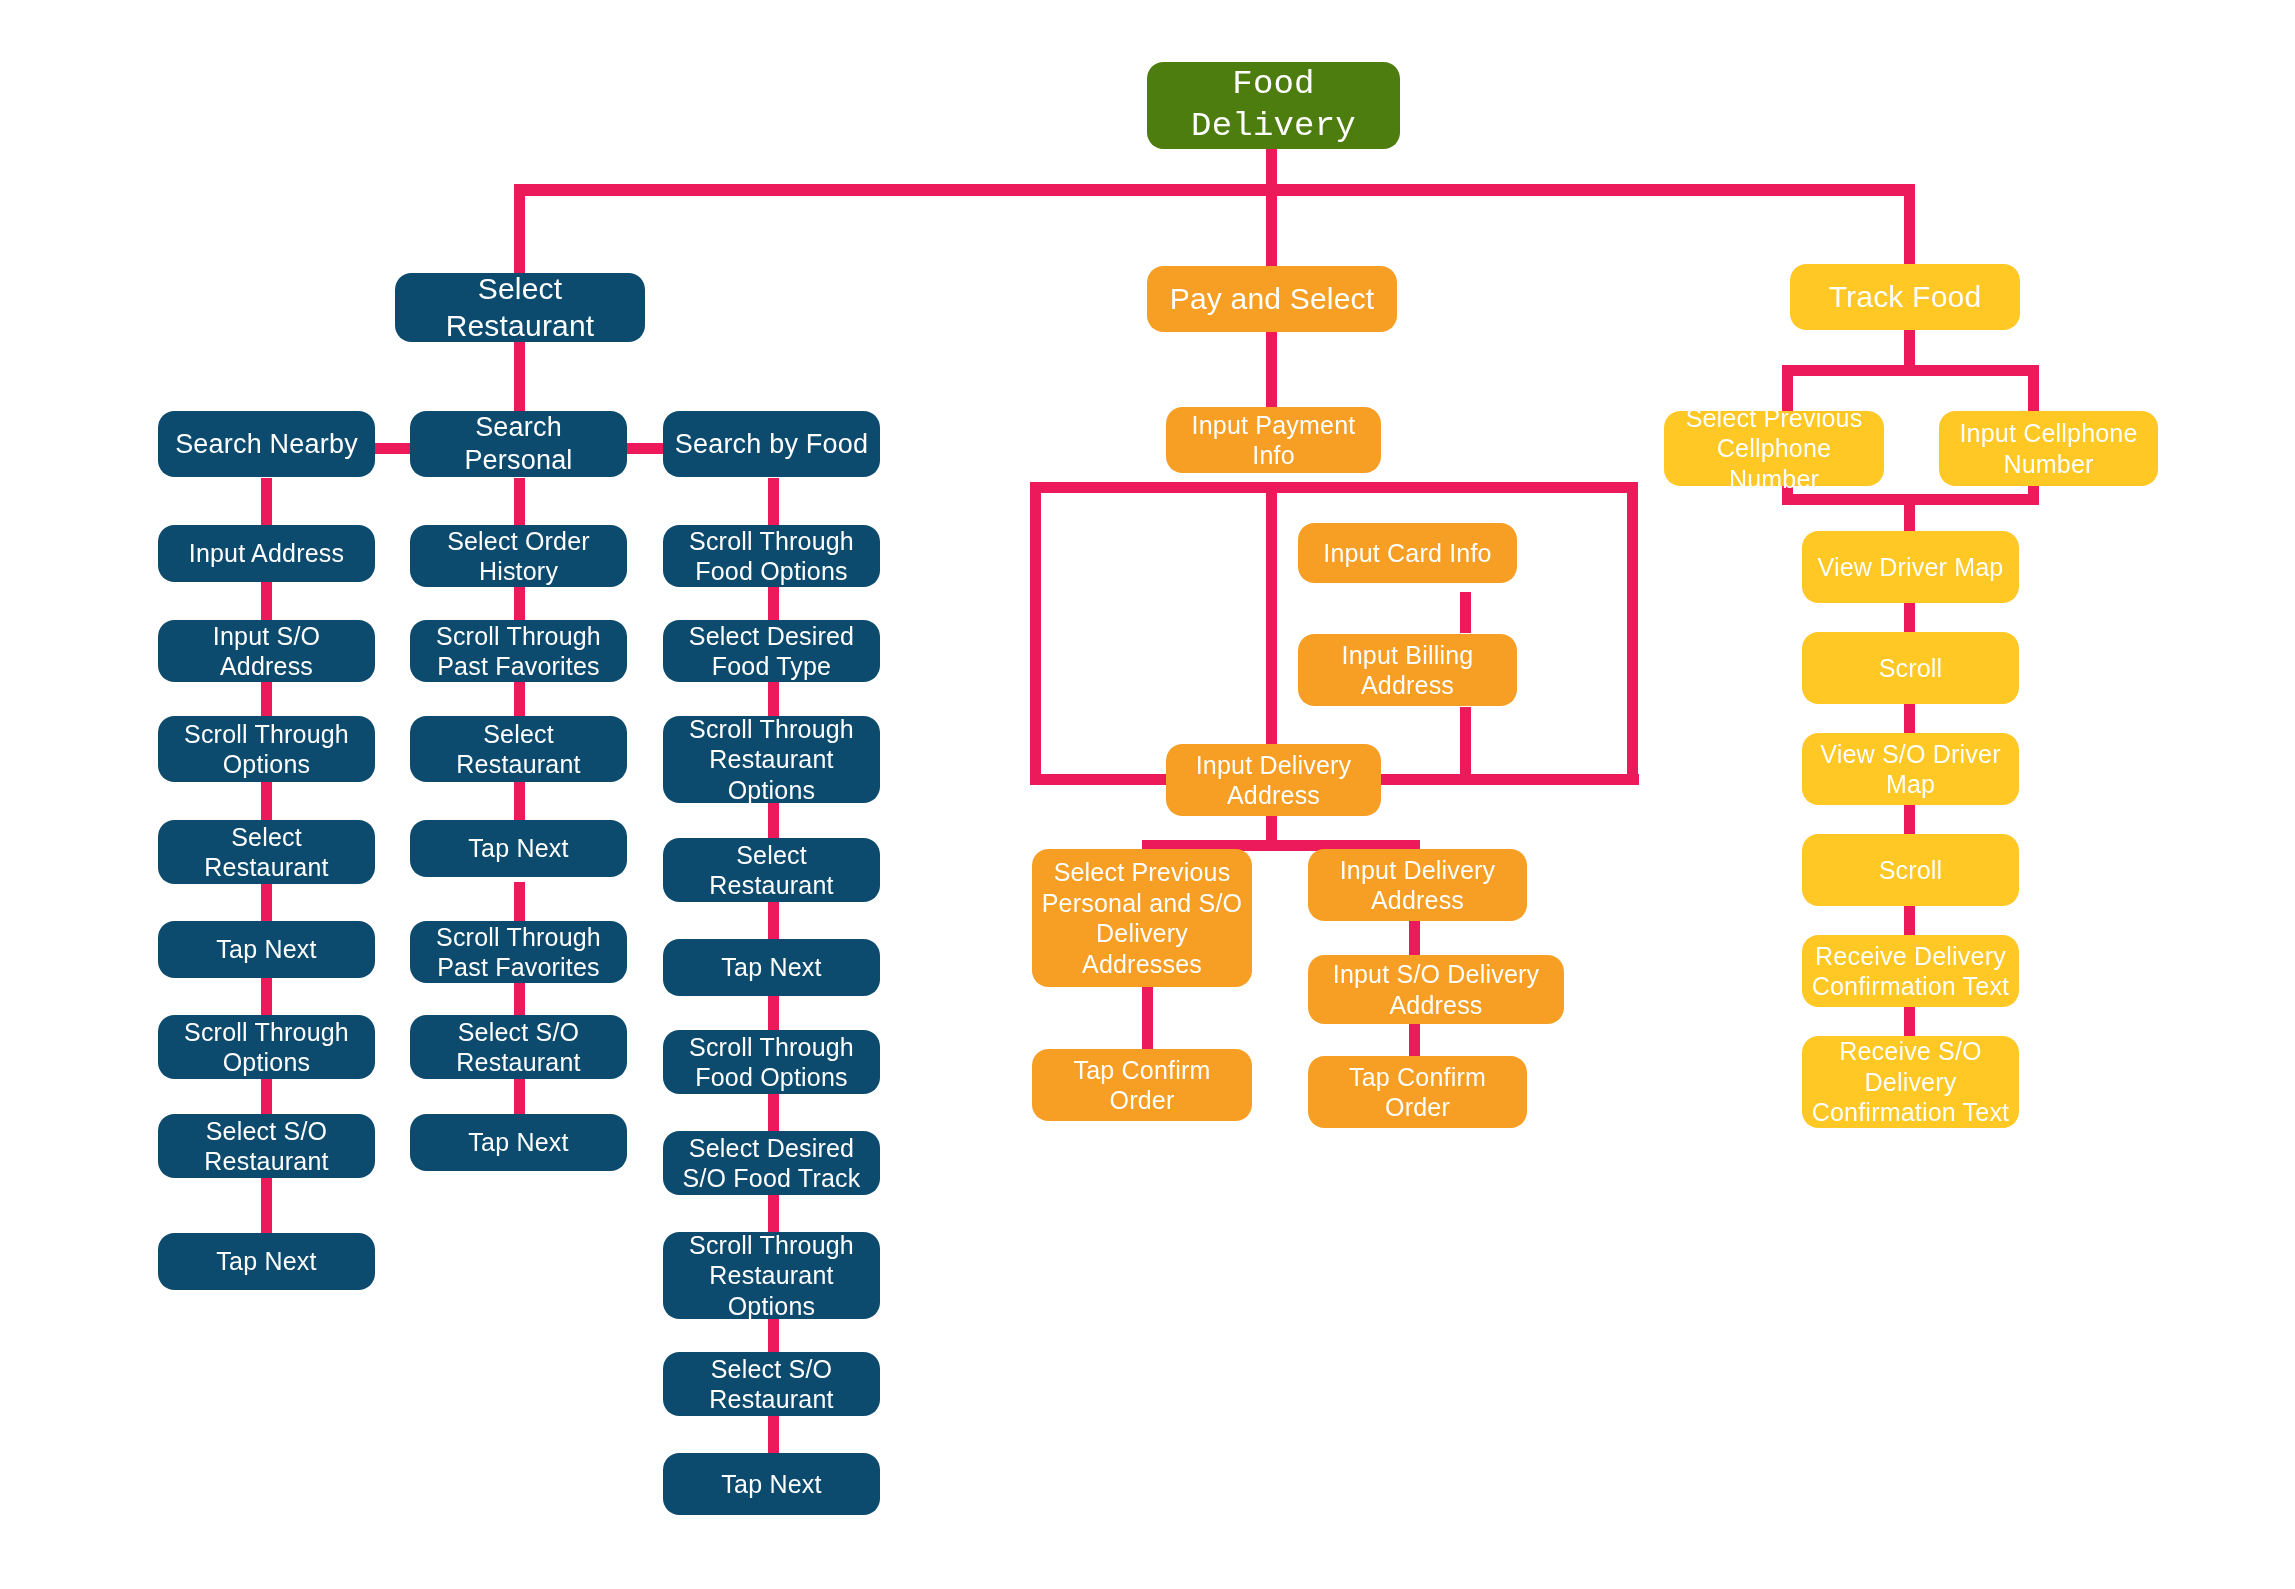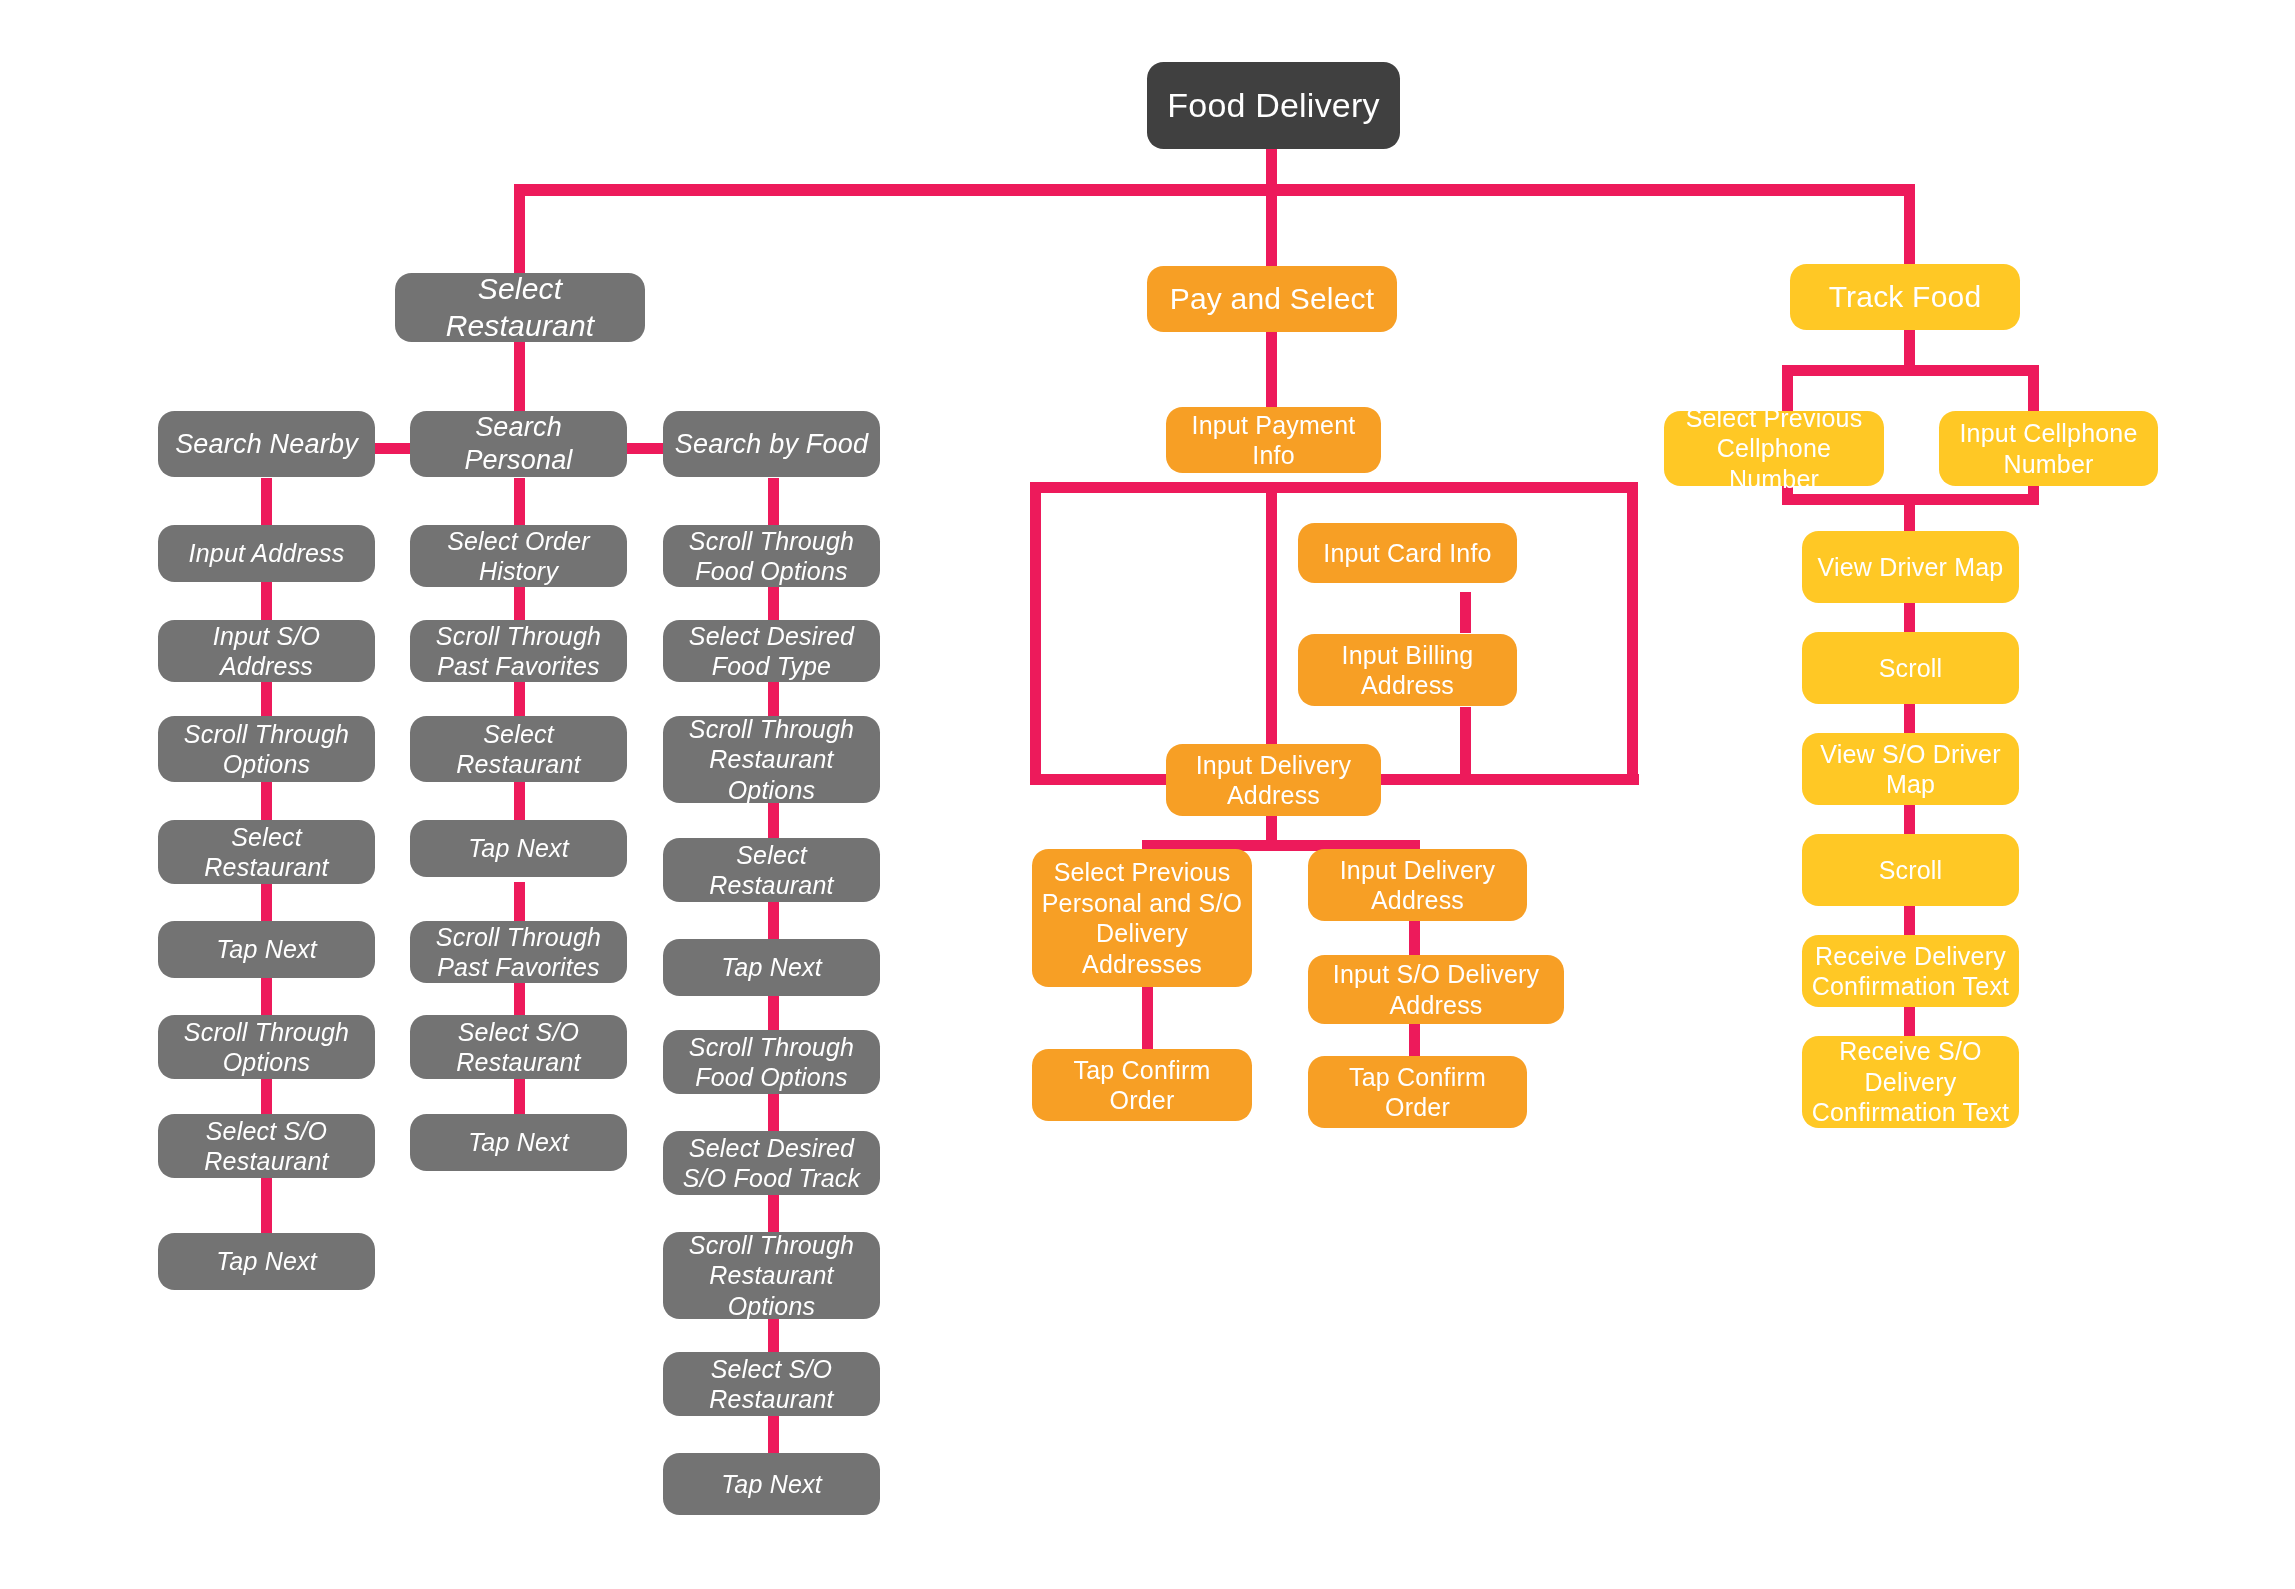--- a/index.html
+++ b/index.html
@@ -28,22 +28,22 @@
     align-items: center;
     justify-content: center;
     text-align: center;
     color: #ffffff;
     border-radius: 16.5px;
     line-height: 1.22;
     padding: 3.7px 9.2px;
     font-weight: 400;
     letter-spacing: 0.2px;
   }
-  .root     { background: #404040; }
-  .orange   { background: #737373; font-style: italic; }
+  .root     { background: #4d7c0f; font-family: Liberation Mono, monospace; }
+  .orange   { background: #0c4a6e; }
   .amber    { background: #F79F25; }
   .yellow   { background: #FFC825; }
 
   .t-root   { font-size: 34px; }
   .t-lvl2   { font-size: 30px; }
   .t-lvl3   { font-size: 27px; }
   .t-body   { font-size: 25px; }
 </style>
 </head>
 <body>

